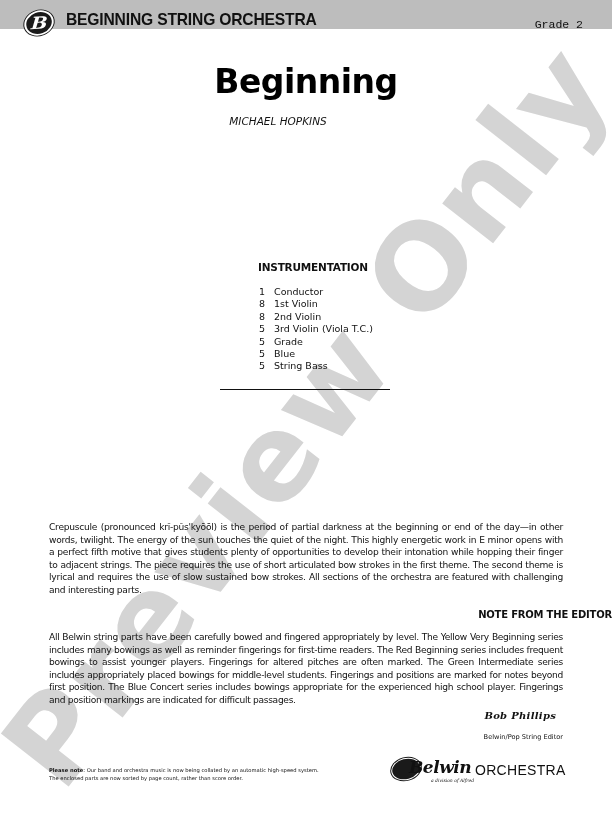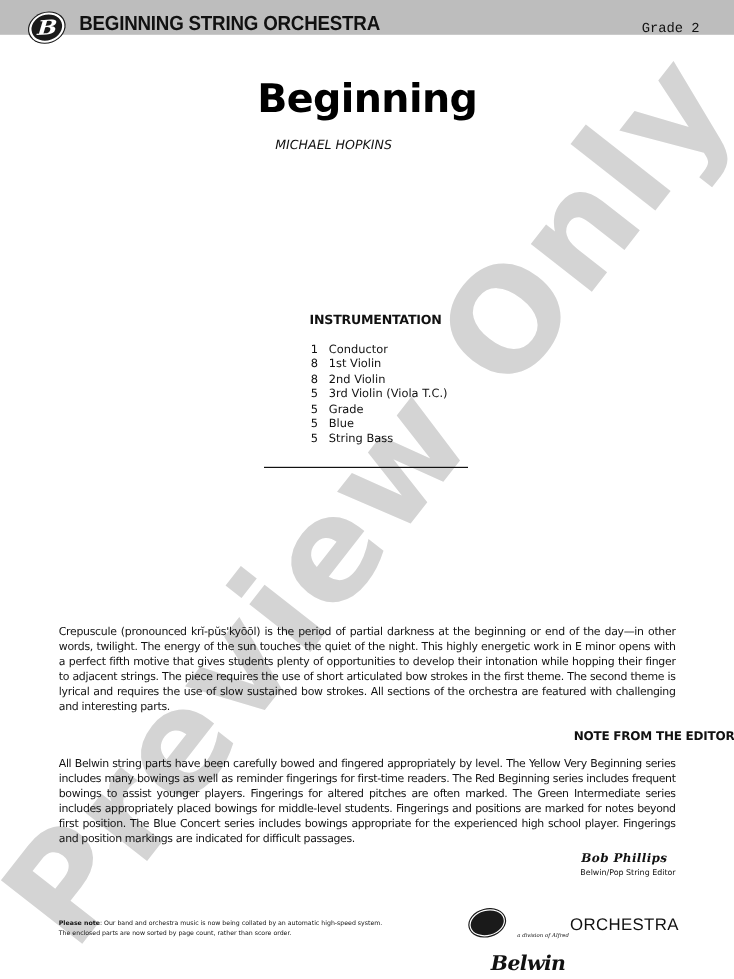--- a/index.html
+++ b/index.html
@@ -84,41 +84,41 @@
       text-align: justify; letter-spacing: -0.3px; color: #111;
     }
     .signature {
       right: 49px; top: 710px; text-align: right;
     }
     .signature .name {
       font-family: "DejaVu Serif", serif; font-style: italic; font-weight: bold;
       font-size: 10px; letter-spacing: 0.3px; padding-right: 6px; text-align: center;
     }
     .signature .role {
-      font-family: "DejaVu Sans", sans-serif; font-size: 6.6px; margin-top: 2px;
+      font-family: "DejaVu Sans", sans-serif; font-size: 6.6px; margin-top: 12px;
     }
 
     .please-note {
       left: 49px; top: 767px; width: 310px;
       font-family: "DejaVu Sans", sans-serif; font-size: 5.2px; line-height: 7.6px; color: #111;
     }
     .please-note b { font-weight: bold; }
 
     .publisher-logo {
       position: absolute; left: 389px; top: 755px; width: 180px; height: 32px; z-index: 1;
     }
     .publisher-logo .badge {
       position: absolute; left: 2px; top: 3px; width: 30px; height: 22px;
       border-radius: 50%; background: #1a1a1a; border: 1.5px solid #fff;
       box-shadow: 0 0 0 1px #1a1a1a; transform: rotate(-15deg);
     }
     .publisher-logo .script {
       position: absolute; left: 20px; top: 2px;
       font-family: "DejaVu Serif", serif; font-style: italic; font-weight: bold;
-      font-size: 17px; color: #111; letter-spacing: -0.5px; margin-top: 36px;
+      font-size: 17px; color: #111; letter-spacing: -0.5px;
     }
     .publisher-logo .division {
       position: absolute; left: 42px; top: 23px;
       font-family: "DejaVu Serif", serif; font-style: italic; font-size: 4.5px; color: #111;
     }
     .publisher-logo .orch {
       position: absolute; left: 86px; top: 7px;
       font-family: "Liberation Sans", sans-serif; font-size: 14px; letter-spacing: 0.3px; color: #111;
     }
   </style>

